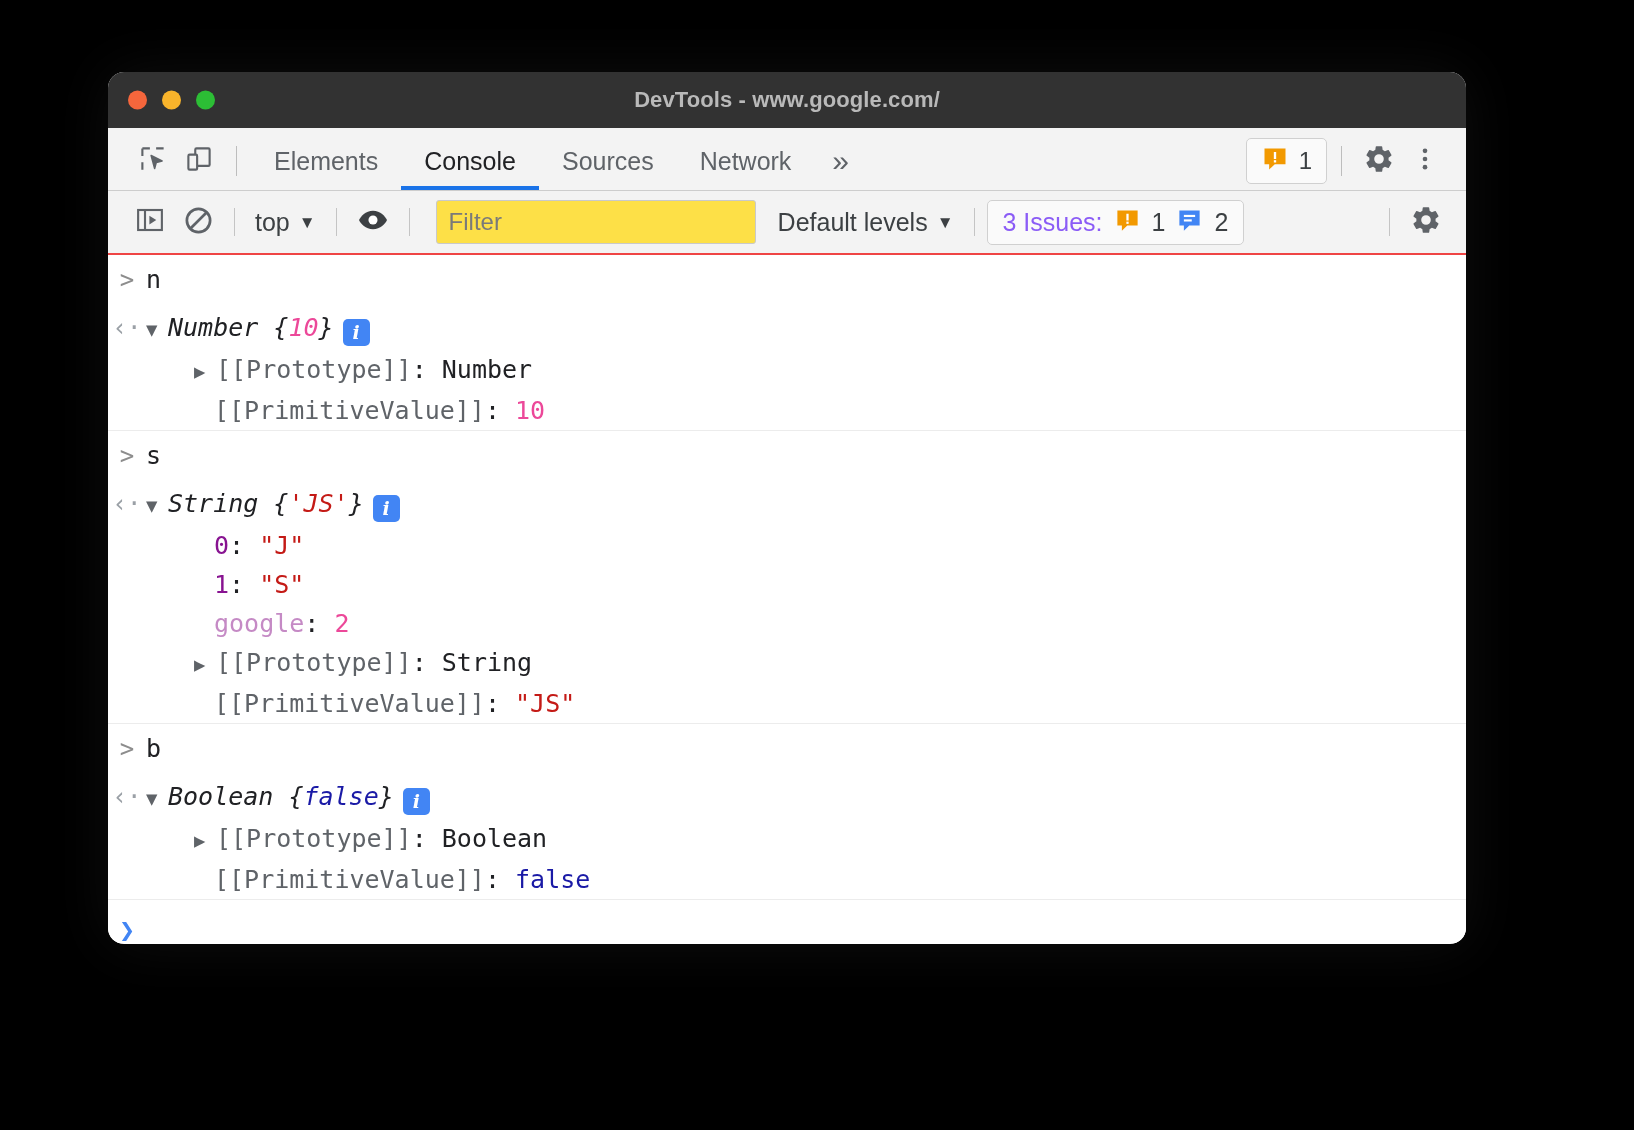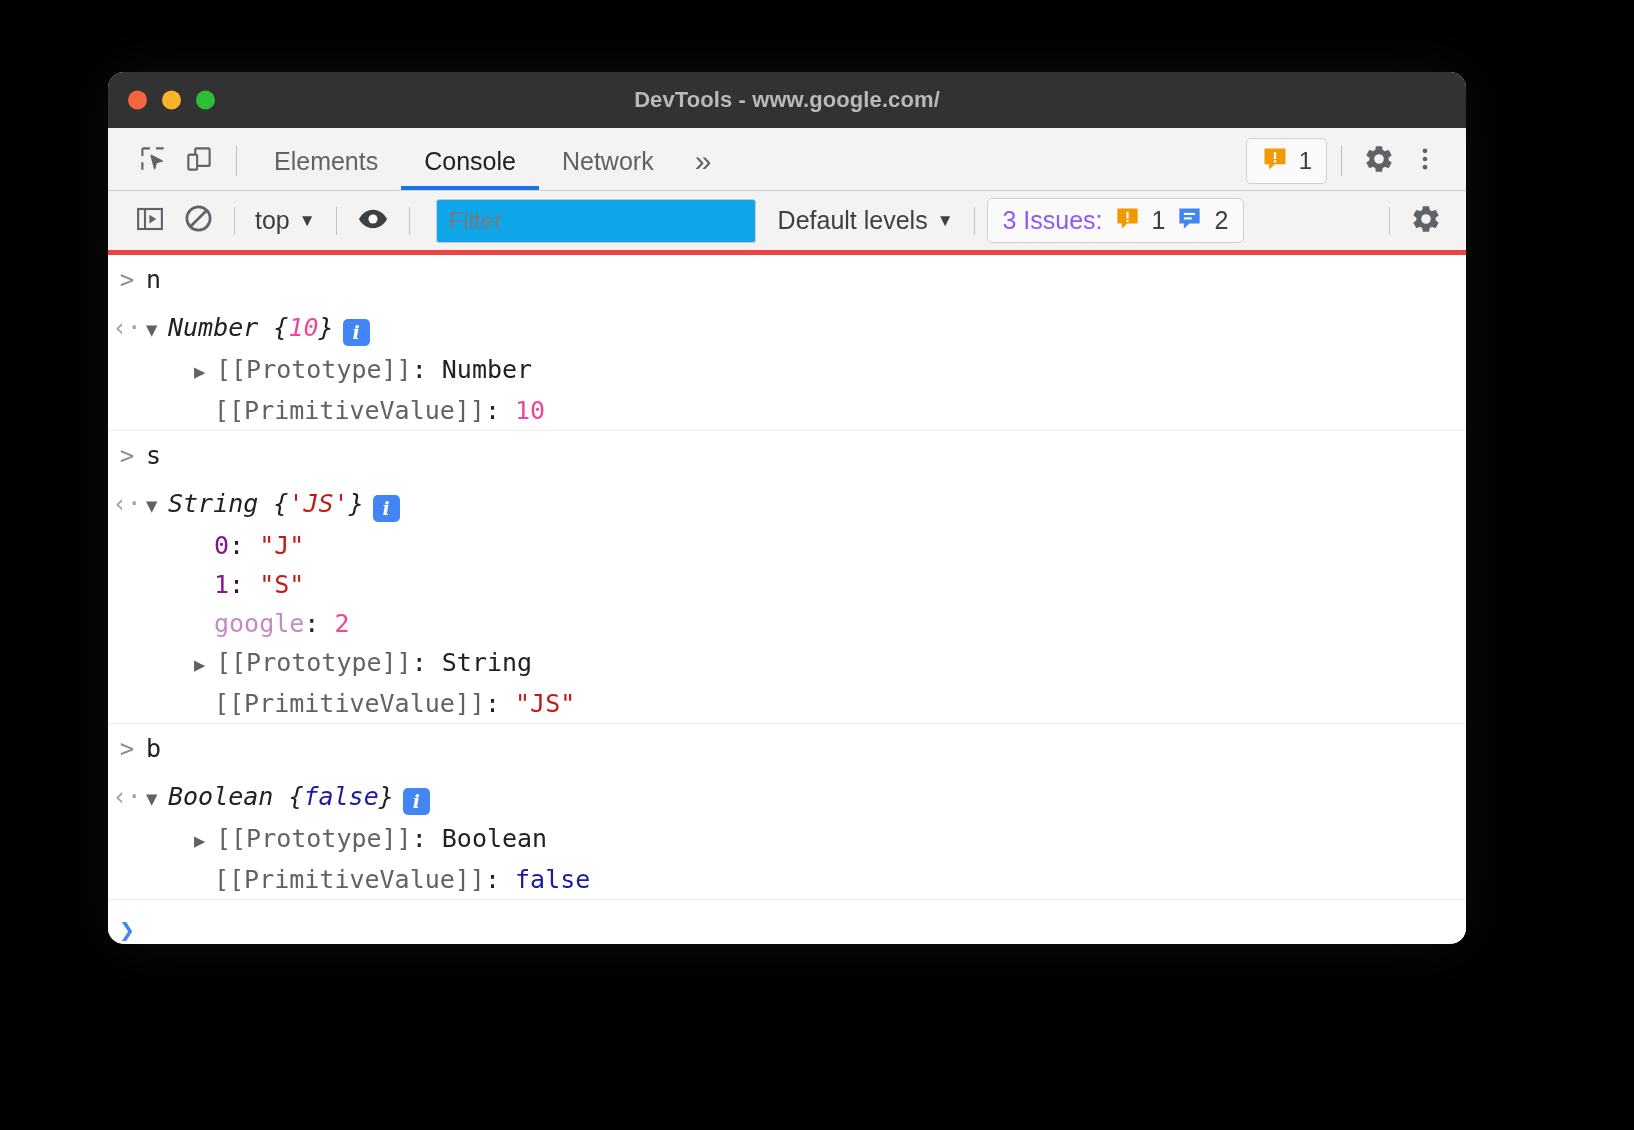--- a/index.html
+++ b/index.html
@@ -147,21 +147,21 @@
   }
   .issues-pill .count {
     font-size: 24px;
     color: #3c4043;
   }
 
   
   #console-toolbar {
     height: 64px;
     background: #f3f3f3;
-    border-bottom: 5px solid #ef4444;
+    border-bottom: 2px solid #ef4444;
     display: flex;
     align-items: center;
     padding-left: 18px;
     box-sizing: border-box;
   }
   .ct-icon-btn {
     width: 48px;
     height: 44px;
     display: flex;
     align-items: center;
@@ -182,21 +182,21 @@
     padding: 0 8px;
     white-space: nowrap;
   }
   .caret { font-size: 17px; color: #3c4043; line-height: 1; }
 
   #filter-input {
     width: 320px;
     height: 44px;
     border: 1px solid #c9c9c9;
     border-radius: 3px;
-    background: #0ea5e9;
+    background: #fde047;
     font-size: 24px;
     color: #3c4043;
     padding: 0 12px;
     box-sizing: border-box;
     font-family: "Liberation Sans", sans-serif;
     margin: 0 14px;
     outline: none;
   }
   #filter-input::placeholder { color: #7a7a7a; }
 
@@ -351,20 +351,23 @@
       <div class="tb-sep"></div>
 
       <div class="panel-tabs">
         <div class="panel-tab">
           <span>Elements</span>
         </div>
         <div class="panel-tab active">
           <span>Console</span>
         </div>
         <div class="panel-tab">
+          <span>Sources</span>
+        </div>
+        <div class="panel-tab">
           <span>Network</span>
         </div>
         <div class="panel-overflow">
           <span>»</span>
         </div>
       </div>
 
       <div class="tb-right">
         <div class="issues-pill">
           <span>

